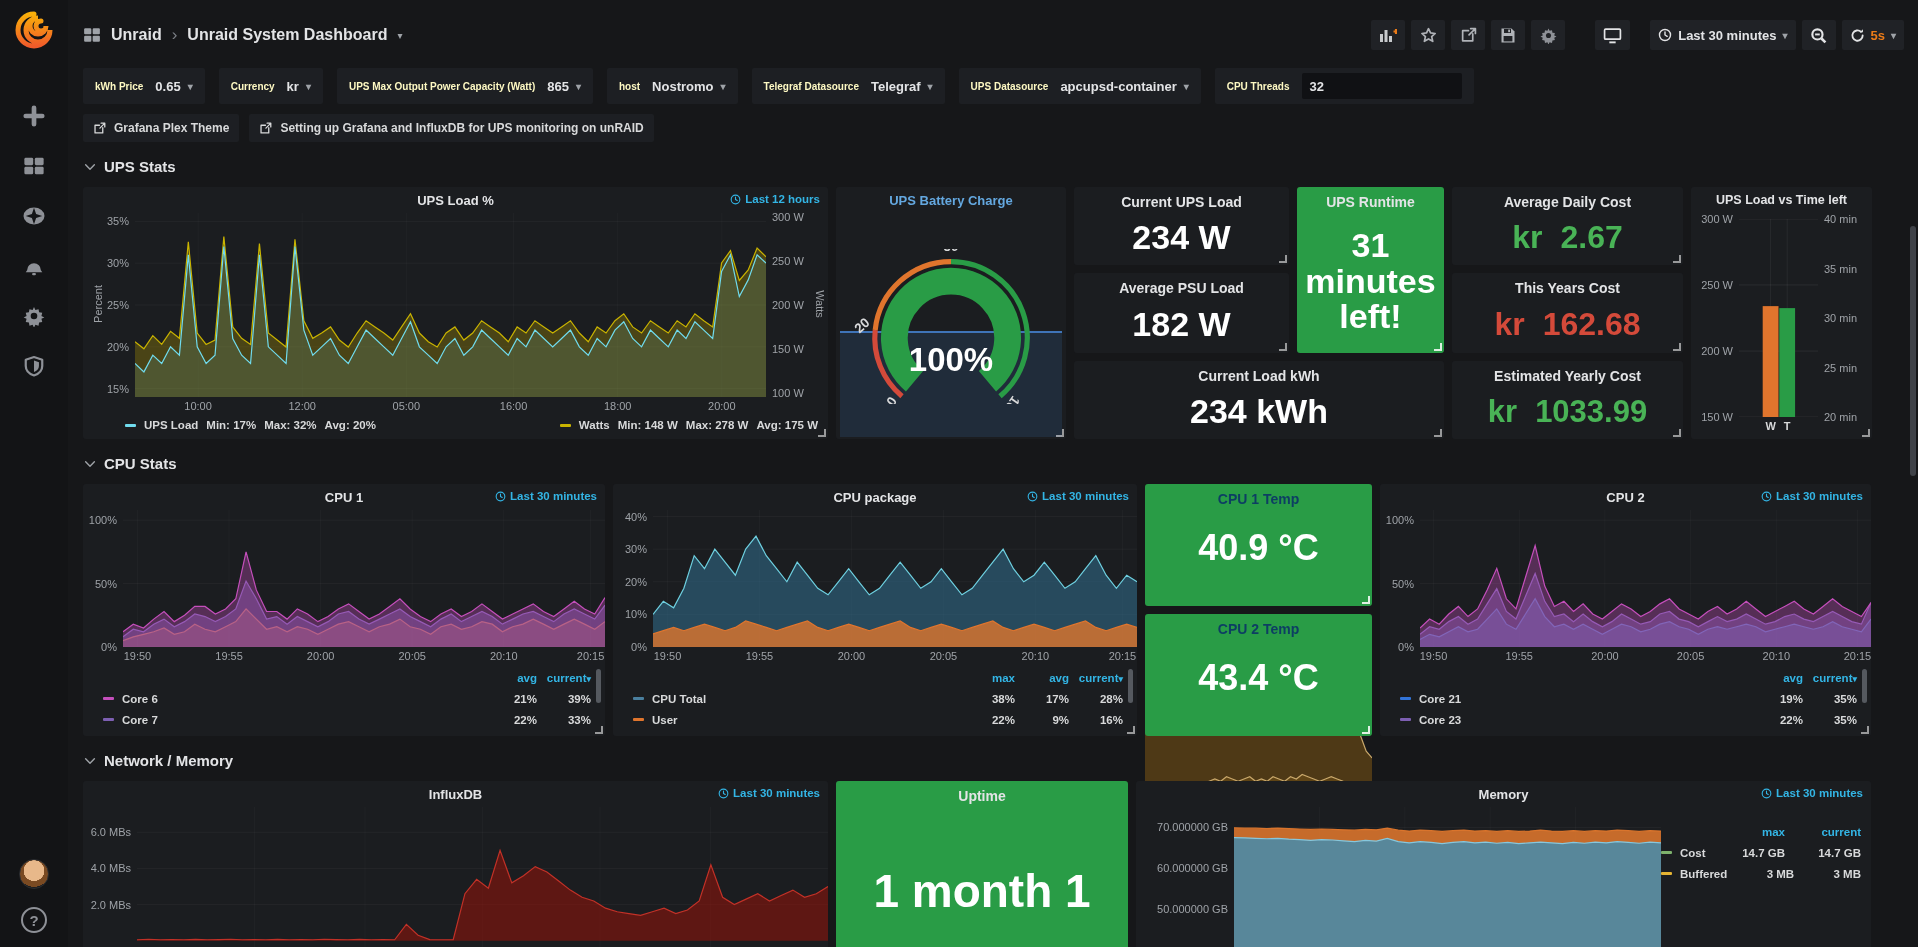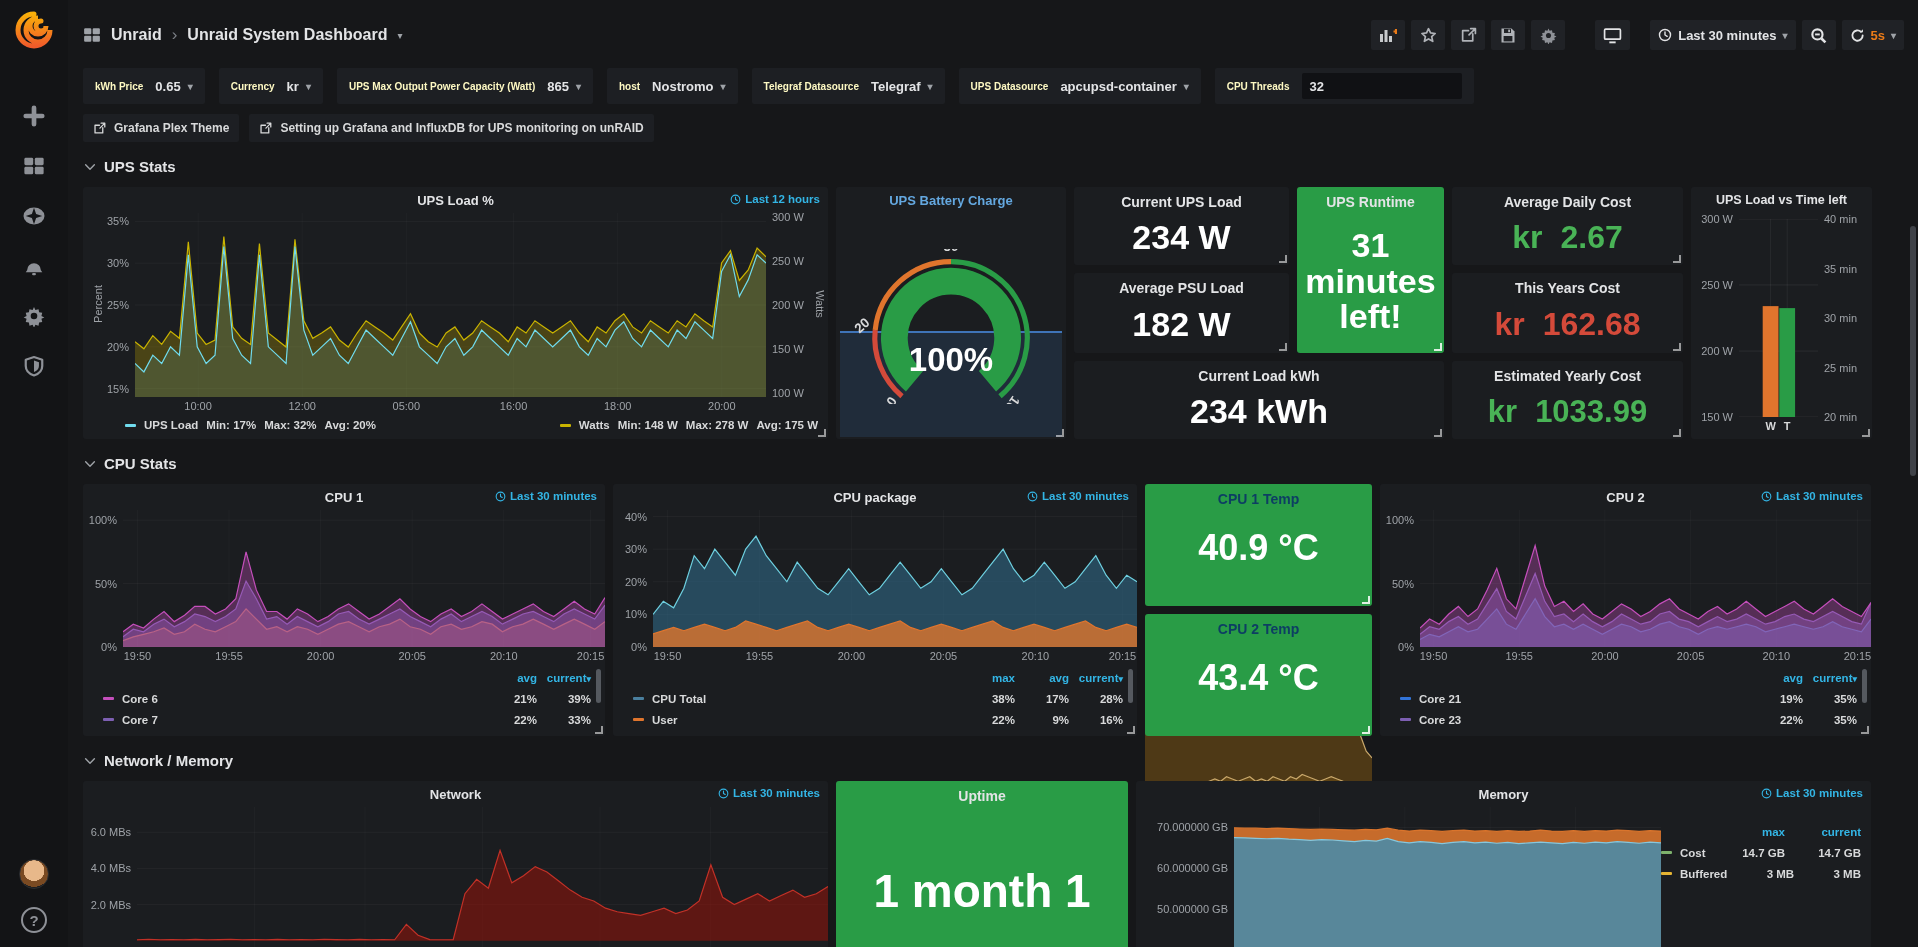--- a/index.html
+++ b/index.html
@@ -789,21 +789,21 @@
     <svg width="14" height="14" viewBox="0 0 16 16">
         <path class="ic" d="M3 5.5l5 5 5-5" style="stroke:#9fa3a8"></path>
       </svg>
     <span class="section-title">Network / Memory</span>
   </div>
 
   <div class="row" style="height:250px">
 
     <div class="panel" style="width:745px">
       <div class="g-head">
-        <span class="g-title">Network</span>
+        <span class="g-title">InfluxDB</span>
         <span class="g-time">
           <svg width="11" height="11" viewBox="0 0 16 16">
               <circle cx="8" cy="8" r="6.3" class="ic" style="stroke:#33b5e5"></circle>
               <path d="M8 4.5V8l2.5 1.5" class="ic" style="stroke:#33b5e5"></path>
             </svg>
           <span>Last 30 minutes</span>
           </span>
       </div>
       <div class="chart">
           <div class="ch-main">

